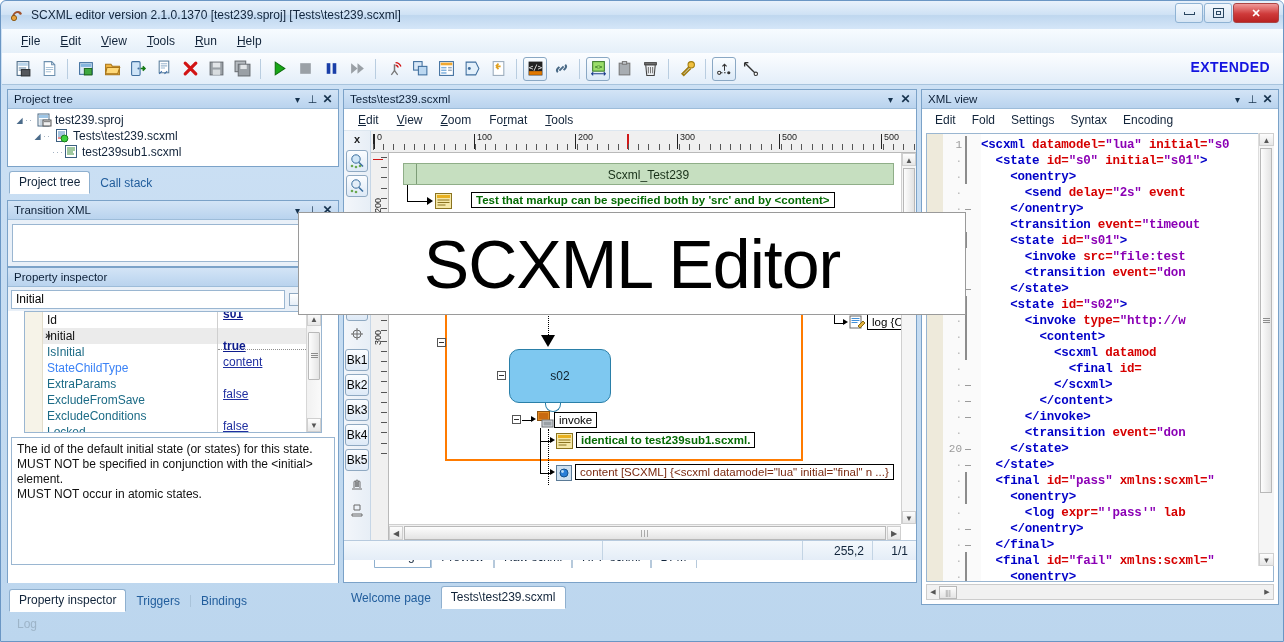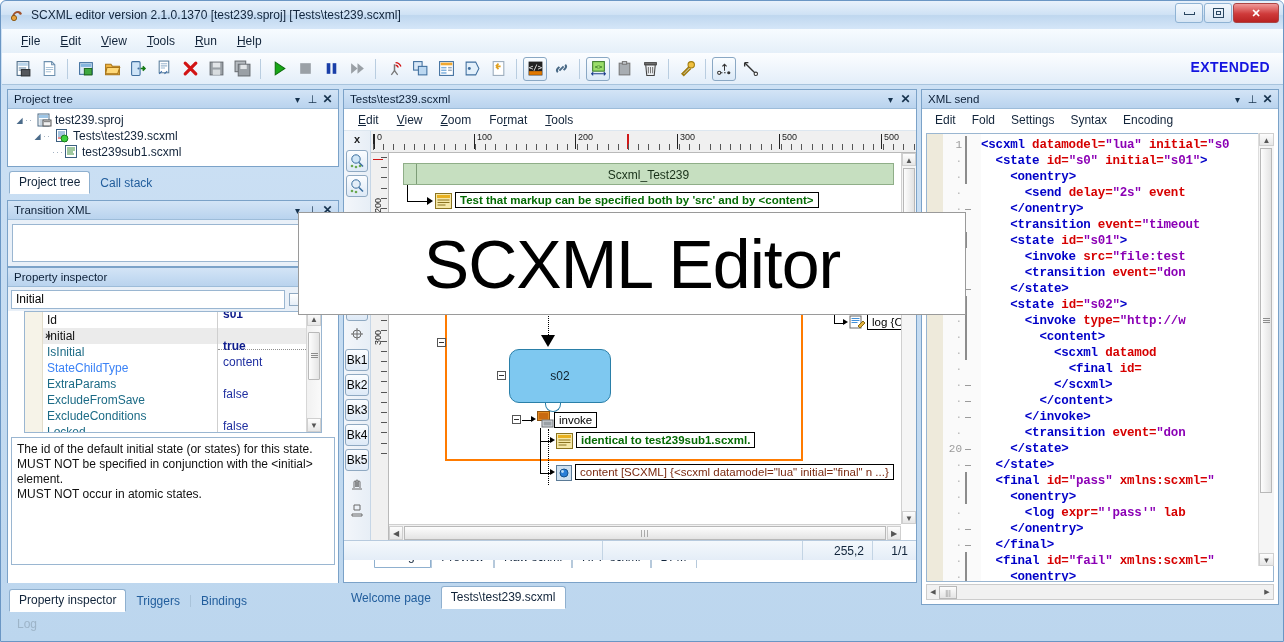--- a/index.html
+++ b/index.html
@@ -158,21 +158,21 @@
     border: 1px solid #9ab6d1; margin: 0 16px;
     display:flex; overflow:hidden;
   }
   .grid-gutter { width: 18px; background: #f6f3e8; border-right:1px solid #e3ddcb; flex:0 0 auto; }
   .grid-main { flex: 1; overflow: hidden; position: relative; }
   .grow { display:flex; height: 16px; align-items:center; font-size:12px; }
   .grow.sel { background:#ebebeb; }
   .gname { width: 175px; padding-left:4px; color:#1c6b86; border-right:1px solid #cfcfcf; height:16px; line-height:16px; overflow:hidden; white-space:nowrap;}
   .gname.readonly { color:#3b82f6; }
   .gname.plain { color:#101010; }
-  .gval { flex:1; padding-left:5px; color:#1f2fa0; height:28px; line-height:16px; white-space:nowrap; overflow:hidden; }
+  .gval { flex:1; padding-left:5px; color:#1f2fa0; height:28px; line-height:16px; white-space:nowrap; overflow:hidden;text-decoration:underline; }
   .gval.bold { font-weight: bold; color:#0e1c8c; }
   .gval.dotted { border-bottom: 1px dotted #8e8e8e; }
   .selarrow { position:absolute; left:2px; font-size:11px; color:#333; font-weight:bold; }
   .vscroll {
     width: 15px; background: linear-gradient(to right,#f1f1f1,#fafafa);
     border-left: 1px solid #d7d7d7; flex:0 0 auto; position: relative;
   }
   .vs-arrow { height: 14px; display:flex; align-items:center; justify-content:center; font-size:8px; color:#555;
               background: linear-gradient(to bottom,#fdfdfd,#e7e7e7); border:1px solid #cfcfcf; }
   .vs-thumb {
@@ -879,21 +879,21 @@
         <div style="position:absolute;left:38px;top:44px;width:6px;height:0;border-top:4px solid transparent;border-bottom:4px solid transparent;border-left:6px solid #000;"></div>
         <div style="position:absolute;left:46px;top:40px;width:17px;height:16px;">
           <svg width="17" height="16" viewBox="0 0 17 16">
               <rect x="0.5" y="0.5" width="16" height="15" fill="#f5e8a8" stroke="#8a7320"></rect>
               <rect x="2" y="2" width="13" height="3" fill="#e8b020"></rect>
               <g stroke="#8a7320">
                 <path d="M2.5 7h12M2.5 9.5h12M2.5 12h8"></path>
               </g>
             </svg>
         </div>
-        <div class="d-note green" style="left:66px;top:39px;">Test that markup can be specified both by 'src' and by &lt;content&gt;</div>
+        <div class="d-note green" style="left:82px;top:39px;">Test that markup can be specified both by 'src' and by &lt;content&gt;</div>
 
         <div class="orange-v" style="left:56px;top:88px;height:220px;"></div>
         <div class="orange-v" style="left:412px;top:88px;height:220px;"></div>
         <div style="position:absolute;left:56px;top:306px;width:358px;height:2px;background:#ff7b00;"></div>
 
         <div class="d-state" style="left:120px;top:84px;width:100px;height:16px;border-color:#ff7b00;border-width:2px;border-top:none;border-radius:0 0 10px 10px;"></div>
         <div style="position:absolute;left:156px;top:84px;width:16px;height:9px;border:1px solid #2a7fa8;border-top:none;border-radius:0 0 9px 9px;background:#fff;"></div>
 
         <div class="boxbtn" style="left:94px;top:92px;"></div>
         <div class="hline" style="left:104px;top:103px;width:14px;"></div>
@@ -1018,21 +1018,21 @@
     <div class="ed-statusbar">
       <div style="flex:1;"></div>
       <div class="sb-cell" style="width:200px;"></div>
       <div class="sb-cell" style="width:70px;text-align:right;">255,2</div>
       <div class="sb-cell" style="width:44px;">1/1</div>
     </div>
   </div>
 
   <div class="panel" id="xmlview">
     <div class="panel-head">
-      <span>XML send</span>
+      <span>XML view</span>
       <span class="spacer"></span>
       <span class="ph-btn">▾</span>
       <span class="ph-btn pin">⊥</span>
       <span class="ph-btn close">✕</span>
     </div>
     <div class="xv-menubar">
       <div class="menu-item">Edit</div>
       <div class="menu-item">Fold</div>
       <div class="menu-item">Settings</div>
       <div class="menu-item">Syntax</div>

